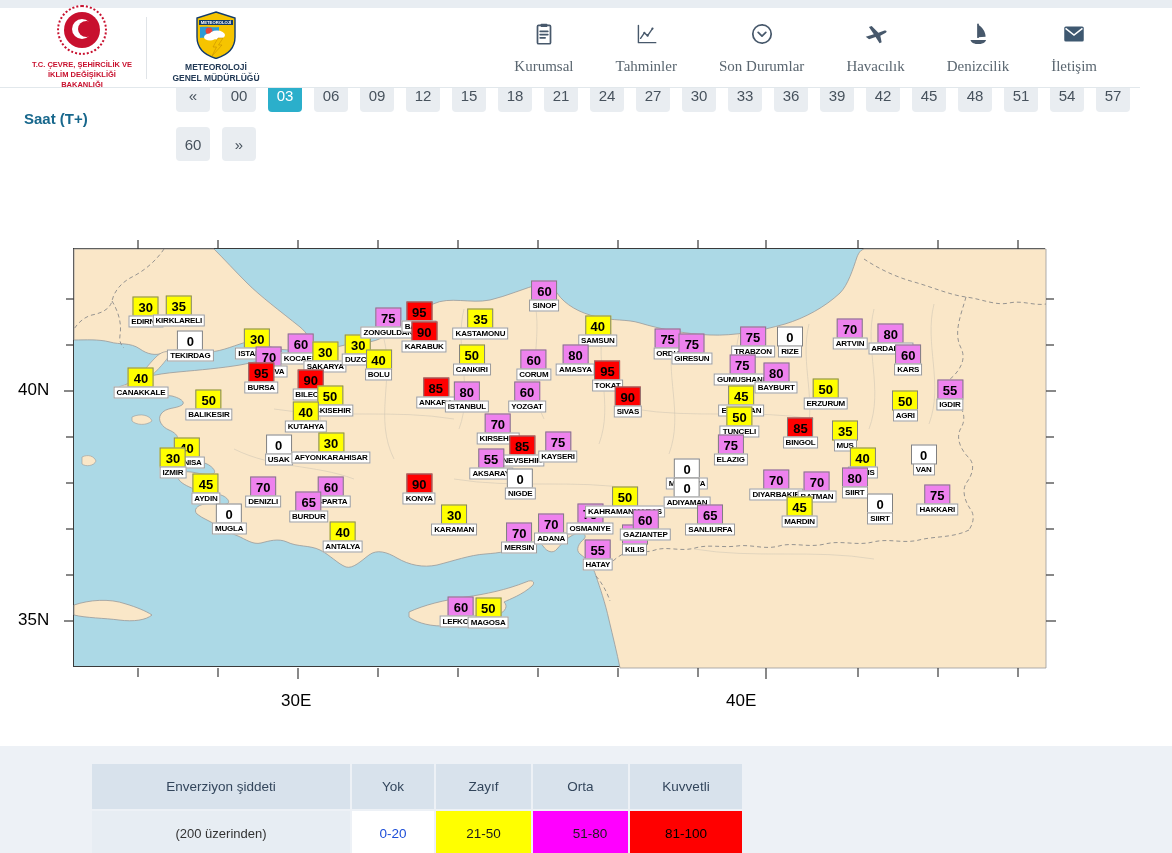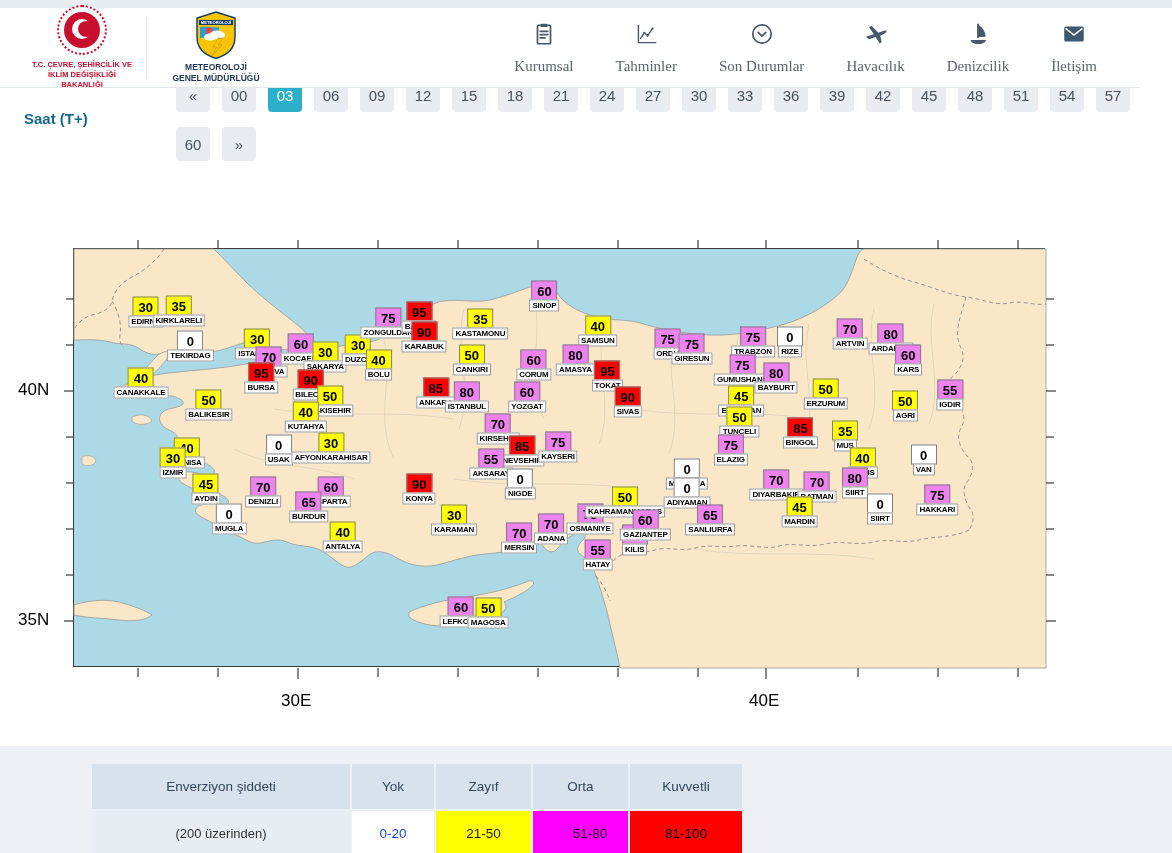--- a/index.html
+++ b/index.html
@@ -49,21 +49,21 @@
   .t-date  { position:absolute; right:128px; font-size:20px; font-weight:500; }
 
   .map-frame { position:absolute; left:73px; top:248px; width:972px; height:419px;
                border:1px solid #3a3a3a; background:#ACD9E6; }
   .map-frame svg.geo { position:absolute; left:0; top:0; width:972px; height:419px; overflow:visible; }
 
   .axis-label { position:absolute; color:#000; font-size:17px; }
   .lab-40n { left:18px;  top:380px; }
   .lab-35n { left:18px;  top:610px; }
   .lab-30e { left:281px; top:691px; }
-  .lab-40e { left:749px; top:691px; }
+  .lab-40e { left:726px; top:691px; }
 
   .city { position:absolute; transform:translate(-50%,-50%); display:flex; flex-direction:column;
           align-items:center; z-index:2; }
   .city-value { min-width:26px; height:20px; line-height:19px; border:1px solid #808080;
                 font-size:13px; font-weight:bold; color:#000; text-align:center; padding:0 2px; }
   .city-name { margin-top:-1px; background:#fff; border:1px solid #9a9a9a; color:#000;
                font-size:8px; font-weight:bold; padding:0 2px; line-height:10px; white-space:nowrap;
                letter-spacing:-0.2px; }
 
   

